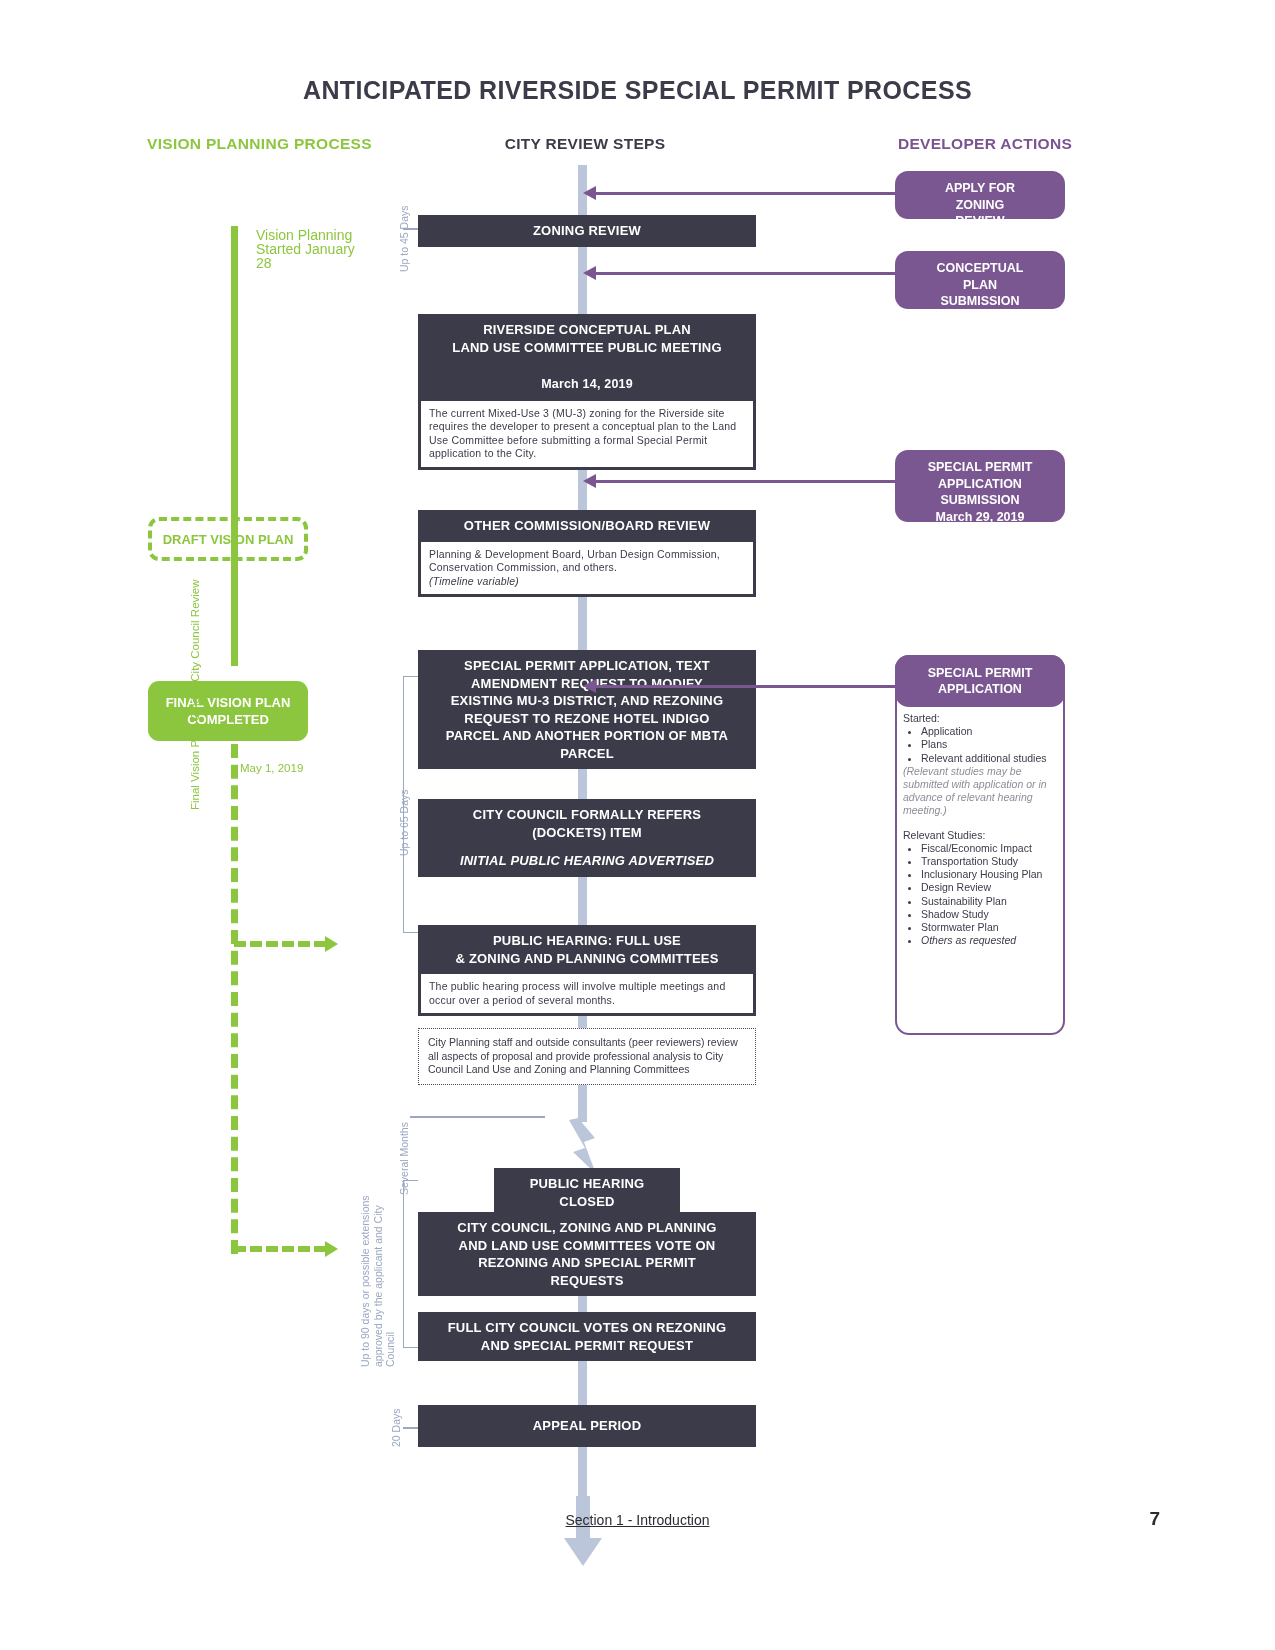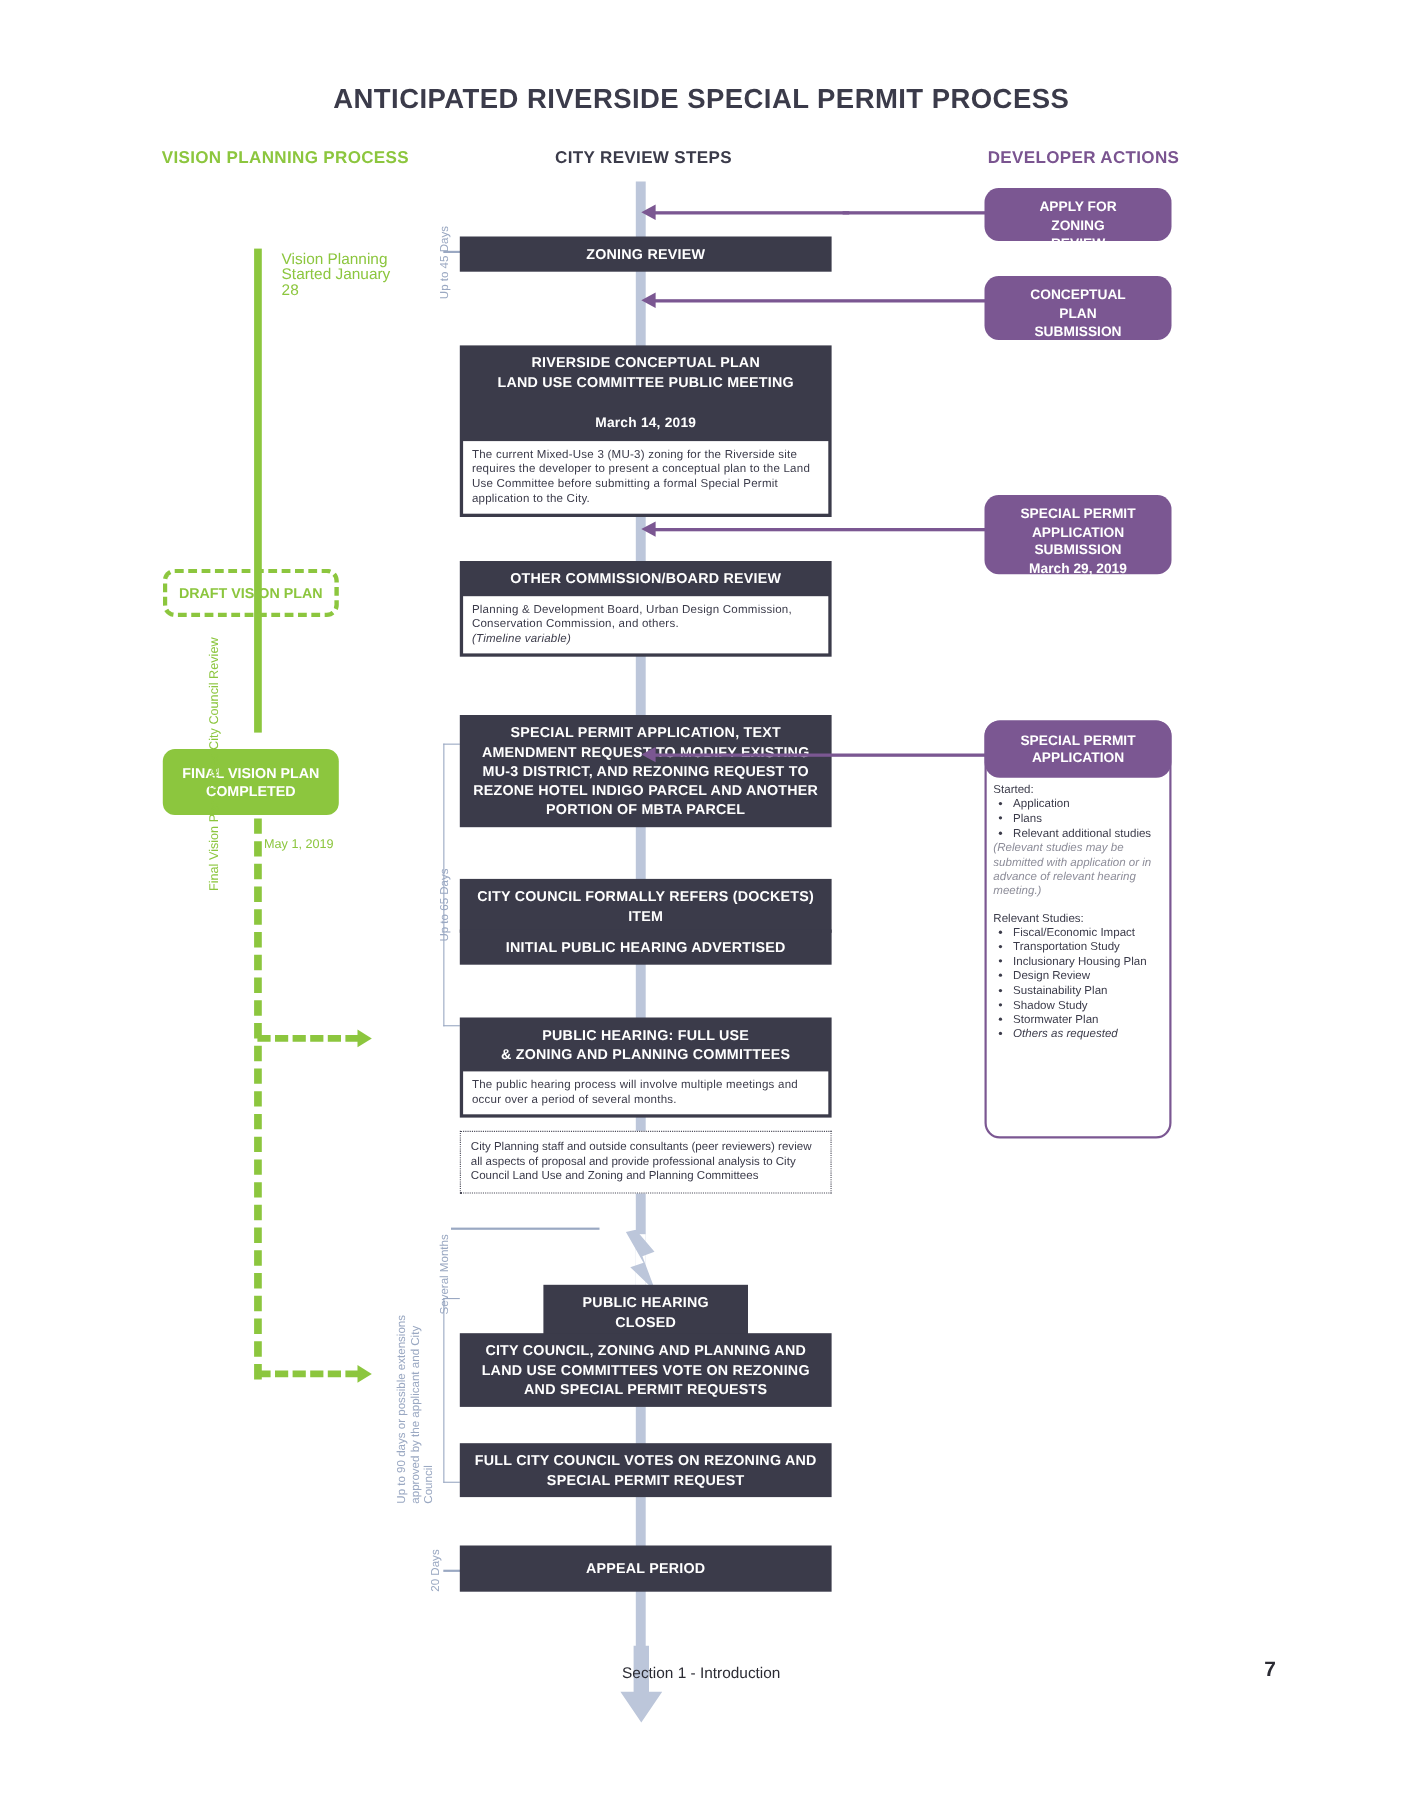--- a/index.html
+++ b/index.html
@@ -24,21 +24,21 @@
 
   
   #spine{left:578px;top:165px;width:9px;height:1345px;background:#bcc6da;}
   .spine-cut{background:#ffffff;position:absolute;left:578px;width:9px;}
 
   
   .dark-box{
     background:#3b3b4a;color:#ffffff;text-align:center;
     font-weight:bold;letter-spacing:.2px;box-sizing:border-box;
   }
-  .dark-box .hdr{font-size:13px;line-height:17.5px;padding:7px 10px;}
+  .dark-box .hdr{font-size:13px;line-height:17.5px;padding:7px 26px;}
   .dark-box .hdr .date{display:block;font-size:12.5px;margin-top:20px;}
   .note{
     background:#ffffff;color:#3b3b4a;font-weight:normal;text-align:left;
     font-size:10.5px;line-height:13.5px;margin:0 3px 3px 3px;padding:6px 8px;
   }
   .note .ital{font-style:italic;}
 
   
   #staff-note{
     left:418px;top:1028px;width:338px;box-sizing:border-box;
@@ -119,21 +119,21 @@
   .dur{
     color:#9aa8c2;font-size:10.5px;white-space:nowrap;
     transform:rotate(-90deg);transform-origin:0 0;
   }
   .dur.two{line-height:12.5px;white-space:normal;}
   .tick{position:absolute;background:#9aa8c2;height:1.5px;}
   .bracket{position:absolute;border:1.5px solid #9aa8c2;border-right:none;}
 
   
   #footer-text{left:0;top:1512px;width:1275px;text-align:center;
-    font-size:14px;color:#2b2b33;}
+    font-size:14px;color:#2b2b33;text-decoration:underline;}
   #page-number{left:1100px;top:1508px;width:60px;text-align:right;
     font-size:19px;font-weight:bold;color:#2b2b33;}
 </style>
 </head>
 <body>
 
 <div class="abs" id="page-title">ANTICIPATED RIVERSIDE SPECIAL PERMIT PROCESS</div>
 
 <div class="abs col-head" id="head-vision">VISION PLANNING PROCESS</div>
 <div class="abs col-head" id="head-city">CITY REVIEW STEPS</div>
@@ -201,21 +201,21 @@
 </div>
 
 <div class="abs dark-box" style="left:418px;top:650px;width:338px;">
   <div class="hdr">SPECIAL PERMIT APPLICATION, TEXT AMENDMENT REQUEST TO MODIFY EXISTING MU-3 DISTRICT, AND REZONING REQUEST TO REZONE HOTEL INDIGO PARCEL AND ANOTHER PORTION OF MBTA PARCEL</div>
 </div>
 
 <div class="abs dark-box" style="left:418px;top:799px;width:338px;">
   <div class="hdr">CITY COUNCIL FORMALLY REFERS (DOCKETS) ITEM</div>
 </div>
 
-<div class="abs dark-box" style="left:418px;top:845px;width:338px;">
+<div class="abs dark-box" style="left:418px;top:845px;width:338px;font-style:italic;">
   <div class="hdr">INITIAL PUBLIC HEARING ADVERTISED</div>
 </div>
 
 <div class="abs dark-box" style="left:418px;top:925px;width:338px;">
   <div class="hdr">
     <span>PUBLIC HEARING: FULL USE</span><br>
     <span>&amp; ZONING AND PLANNING COMMITTEES</span>
   </div>
   <div class="note">The public hearing process will involve multiple meetings and occur over a period of several months.</div>
 </div>

